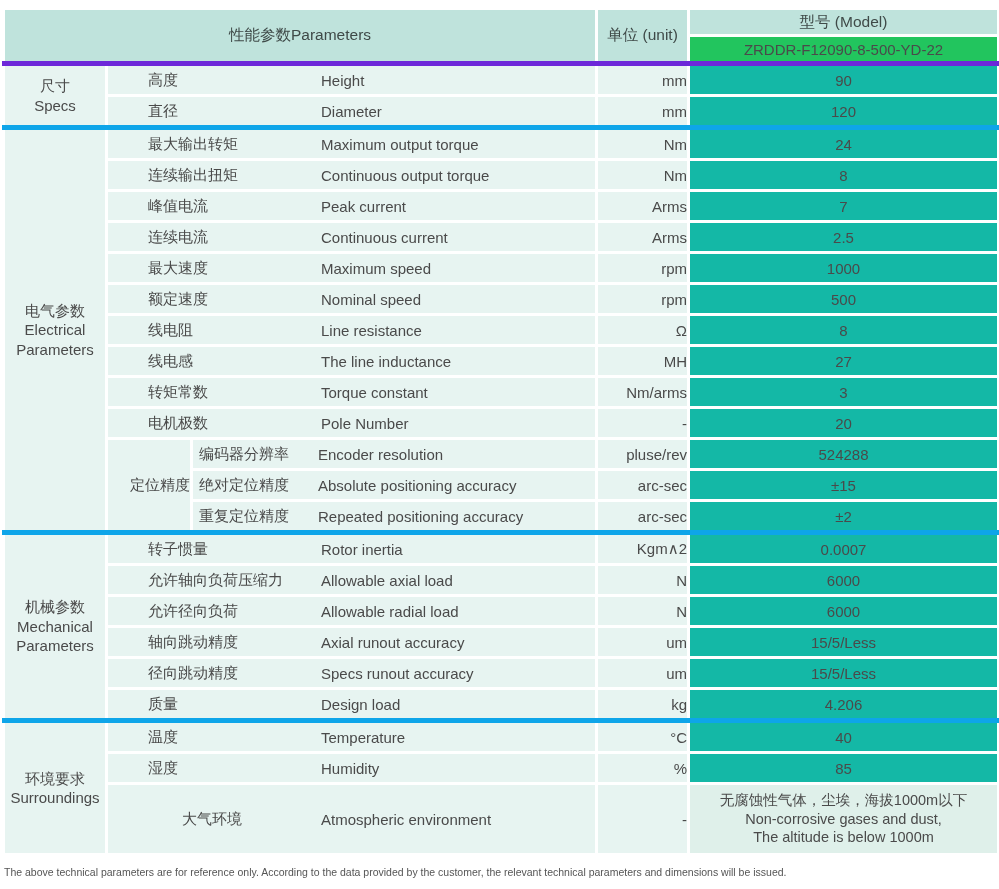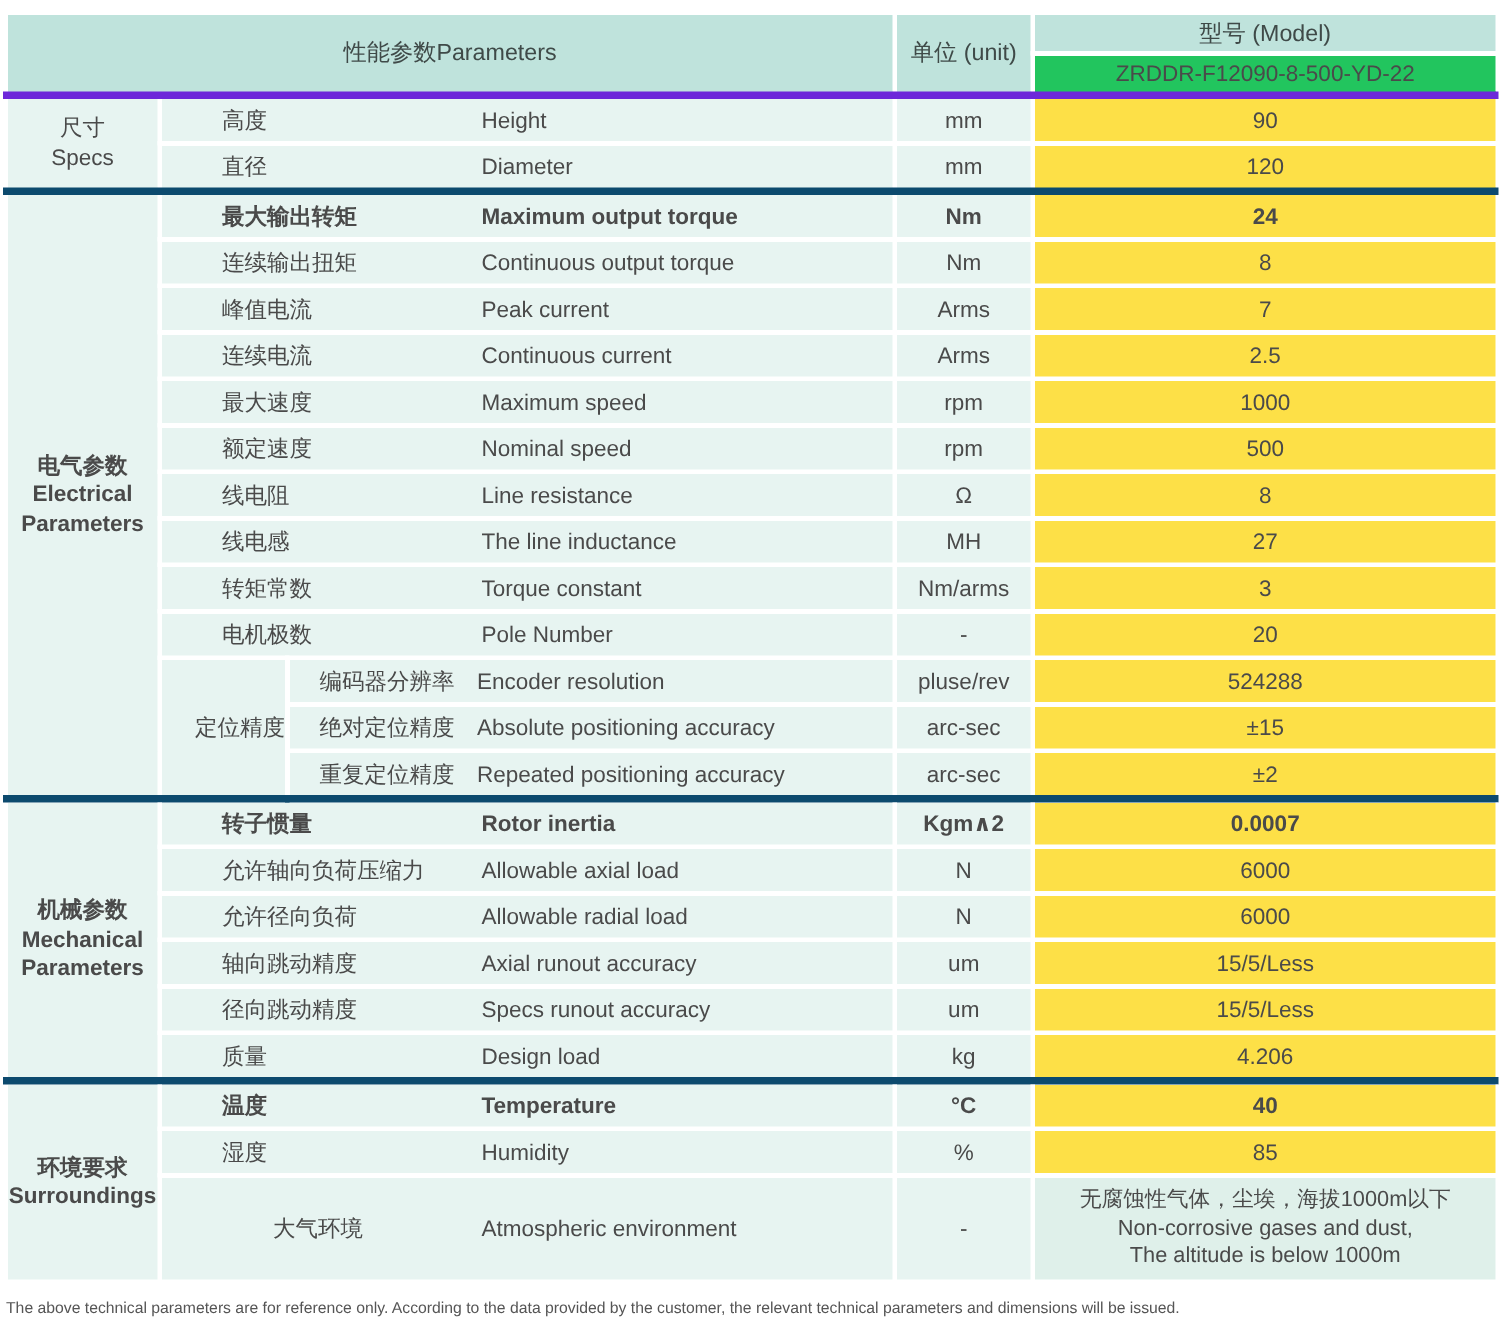--- a/index.html
+++ b/index.html
@@ -14,34 +14,34 @@
   }
   td{
     border:3px solid #ffffff;background:#e7f4f1;
     font-size:15px;color:#4a4a4a;vertical-align:middle;
     padding:0;overflow:hidden;height:28px;
   }
   
   tr.hdr td{background:#bfe3dc;text-align:center;font-size:15.5px;color:#3f4a48;height:24px;}
   td.mval{background:#22c55e;text-align:center;font-size:15px;color:#4a4a4a;height:24px;}
   tr.body-start td{border-top:5px solid #6d28d9;}
-  tr.sec td{border-top:5px solid #0c4a6e;font-weight:bold;}
+  tr.sec td{border-top:5px solid #0ea5e9;}
   
   td.group{text-align:center;line-height:1.3;}
   td.group .gcn,td.group .gen{display:block;}
   
   .lw{display:flex;align-items:center;width:100%;}
   .cn{flex:0 0 208px;padding-left:40px;box-sizing:border-box;white-space:nowrap;}
   .cnc{flex:0 0 208px;text-align:center;padding-left:0;}
-  .cn2{flex:0 0 120px;padding-left:20px;box-sizing:border-box;white-space:nowrap;}
+  .cn2{flex:0 0 120px;padding-left:6px;box-sizing:border-box;white-space:nowrap;}
   .en{flex:1 1 auto;padding-left:5px;white-space:nowrap;}
   td.subgrp{text-align:right;}
   
-  td.unit{text-align:center;margin-left:12px;}
-  td.val{background:#fde047;text-align:center;}
+  td.unit{text-align:right;margin-left:12px;}
+  td.val{background:#14b8a6;text-align:center;}
   td.val3{background:#dff0ea;text-align:center;font-size:14.5px;line-height:1.3;height:68px;}
   td.val3 span{display:block;}
   
   .footnotes{margin:9px 0 0 4px;color:#555555;line-height:1.4;}
   .fcn{font-size:10px;display:block;}
   .fen{font-size:10.5px;display:block;}
 </style>
 </head>
 <body>
 

